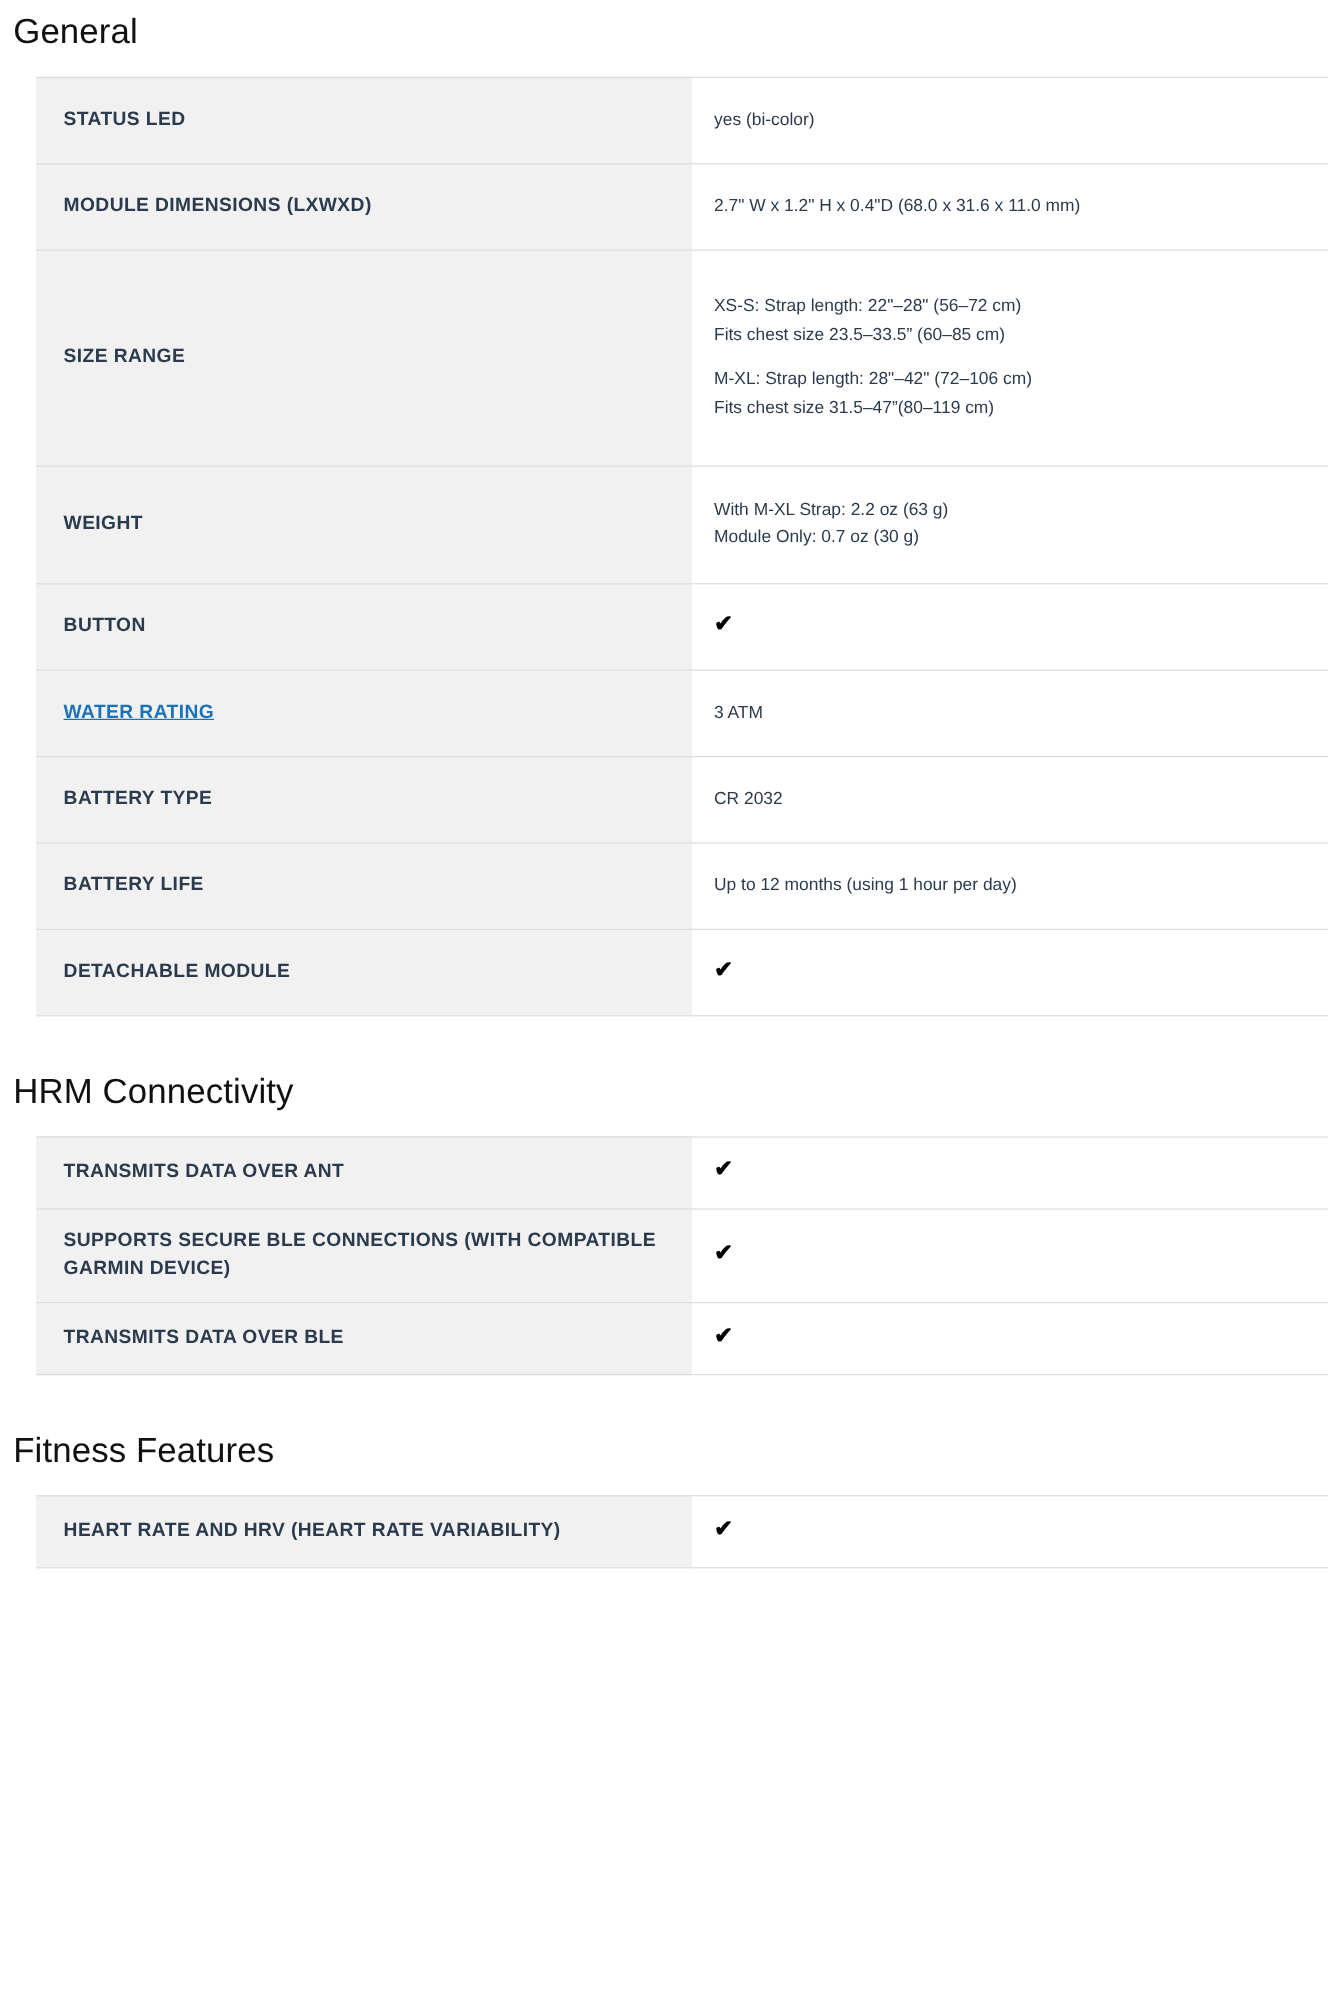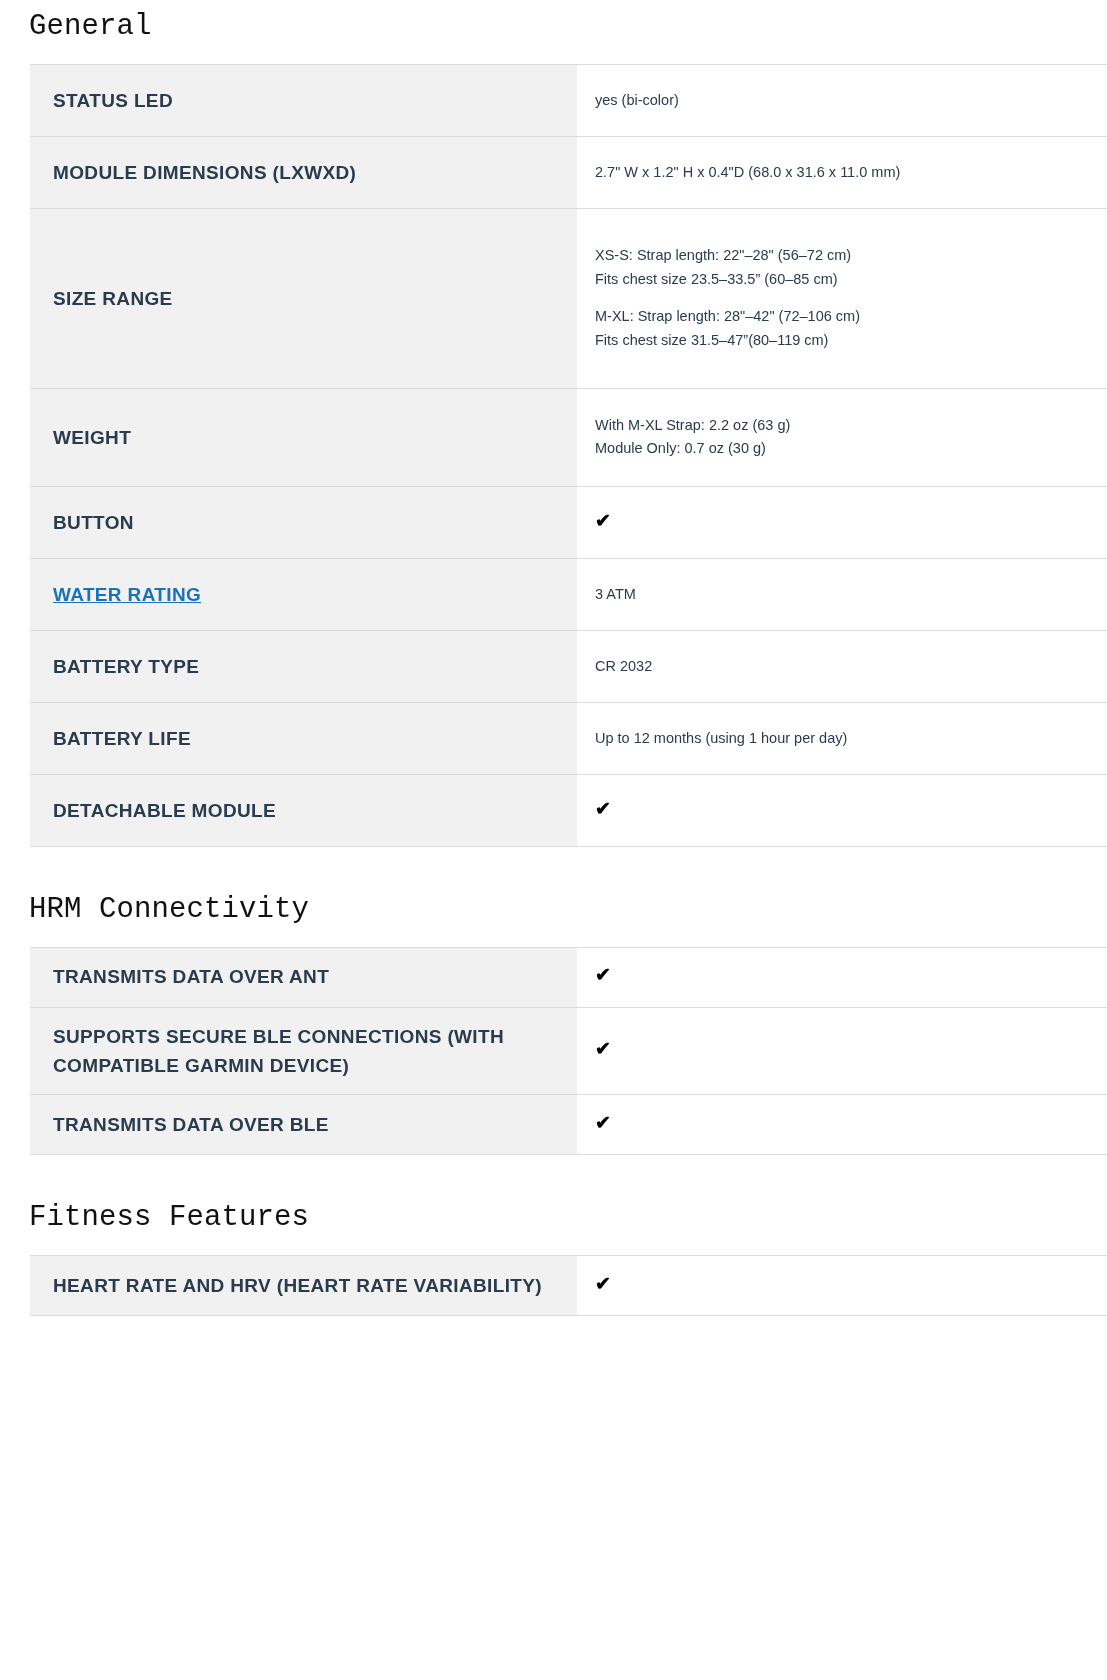--- a/index.html
+++ b/index.html
@@ -17,26 +17,26 @@
   }
   .page {
     width: 1107px;
     padding: 0;
     position: relative;
   }
   .section {
     width: 1107px;
   }
   .section-heading {
-    font-family: Liberation Mono, monospace;
+    font-family: Liberation Sans, sans-serif;
     font-size: 29px;
     font-weight: 400;
     color: #111111;
     letter-spacing: 0.1px;
-    padding-left: 29px;
+    padding-left: 11px;
     margin: 0;
     line-height: 1.2;
   }
   .spec-table {
     width: 1068px;
     margin-left: 30px;
     border-collapse: collapse;
     table-layout: fixed;
   }
   .spec-table tr {
@@ -44,21 +44,21 @@
     border-bottom: 1px solid #dcdcdc;
   }
   .spec-table td {
     vertical-align: middle;
     border: none;
   }
   td.spec-label {
     width: 547px;
     background: #f1f1f1;
     padding: 14px 22px 14px 23px;
-    font-size: 19px;
+    font-size: 16px;
     font-weight: bold;
     letter-spacing: 0.35px;
     color: #2b3b4d;
     text-transform: uppercase;
     line-height: 1.55;
   }
   td.spec-value {
     width: 571px;
     background: #ffffff;
     padding: 14px 18px;

